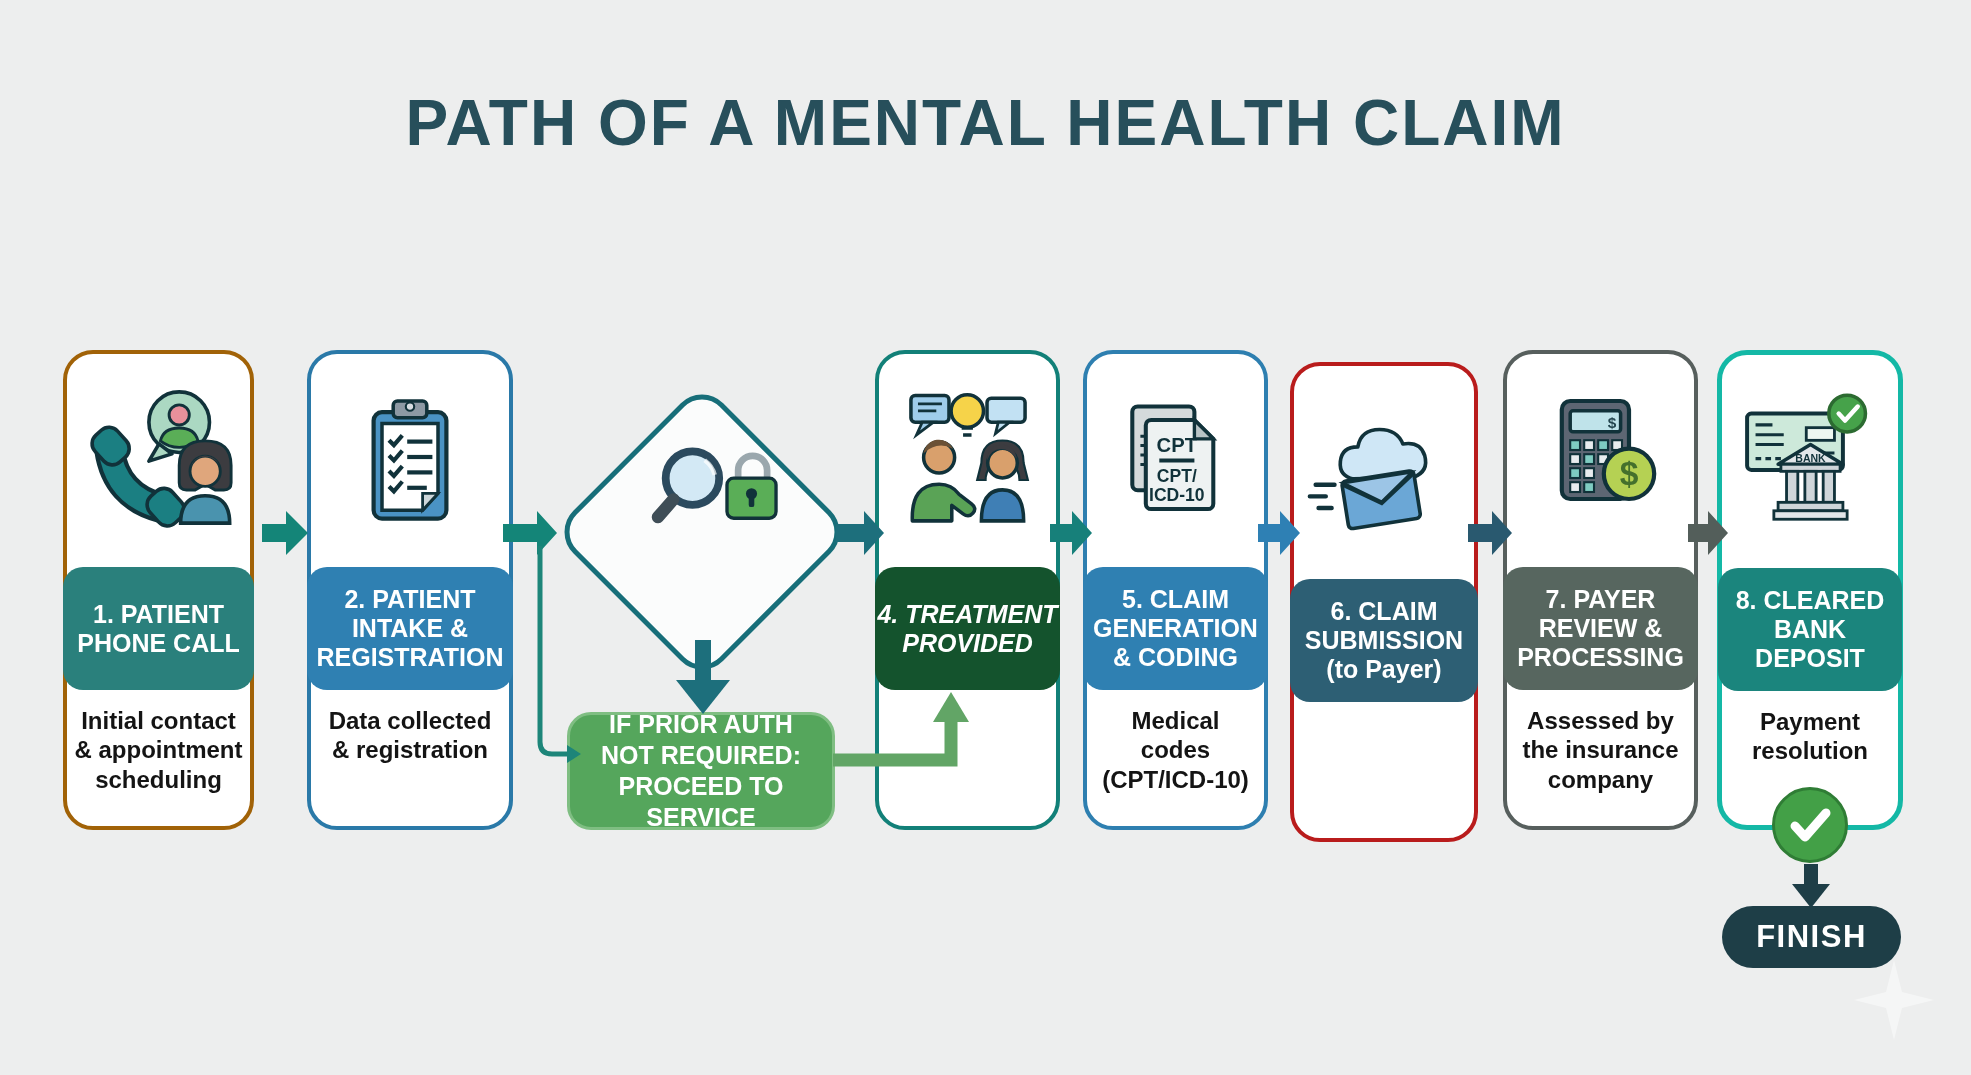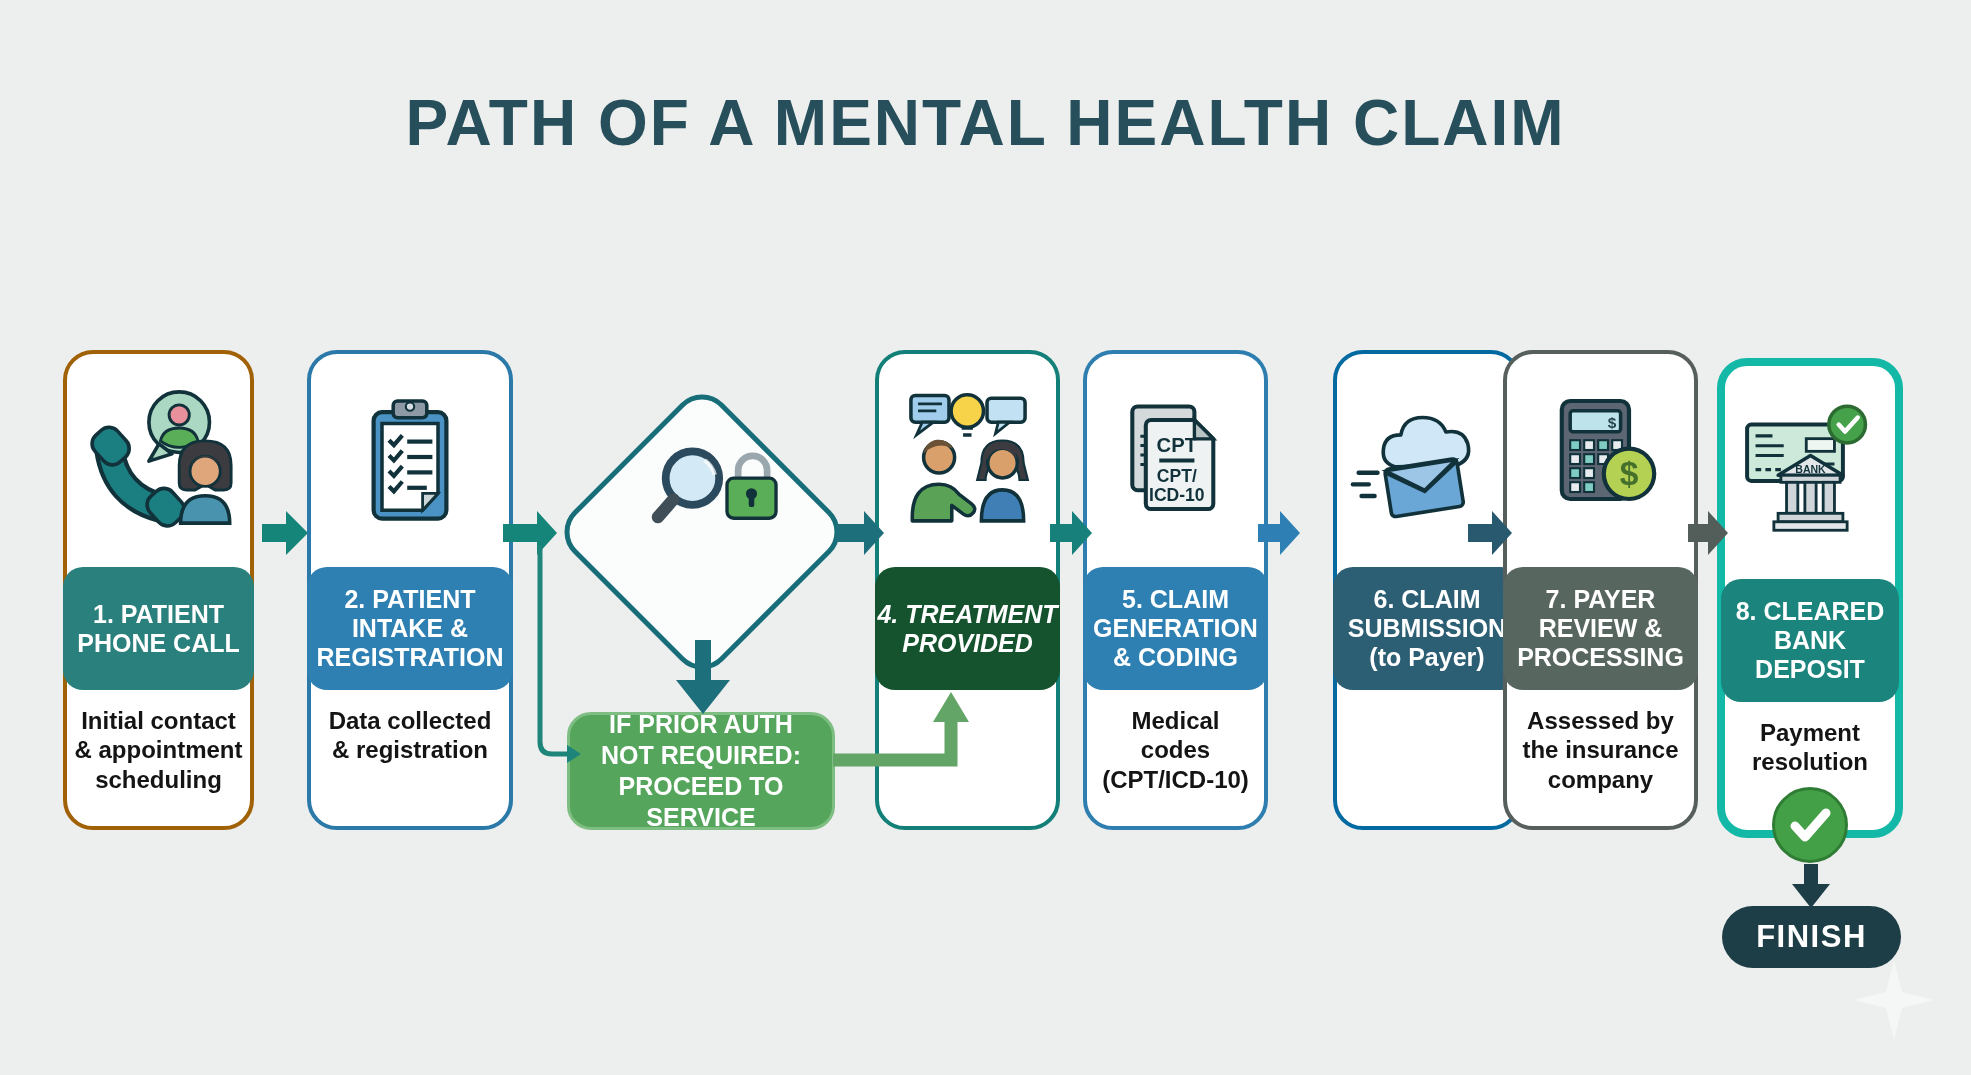--- a/index.html
+++ b/index.html
@@ -14,23 +14,23 @@
               display:flex;align-items:center;justify-content:center;}
   .card .band{position:absolute;left:-4px;right:-4px;top:213px;height:123px;border-radius:20px;
               color:#fff;font-weight:bold;font-size:25px;line-height:1.16;white-space:pre-line;
               display:flex;align-items:center;justify-content:center;text-align:center;}
   .card .caption{position:absolute;left:-12px;right:-12px;top:352px;text-align:center;
                  font-size:24px;font-weight:bold;color:#141414;line-height:1.22;white-space:pre-line;}
   .s1{left:63px;width:191px;border:4px solid #a16207;}  .s1 .band{background:#2a807c;}
   .s2{left:307px;width:206px;border:4px solid #2a79a8;} .s2 .band{background:#2f80b2;}
   .s4{left:875px;width:185px;border:4px solid #128078;} .s4 .band{background:#14532d;font-style:italic;}
   .s5{left:1083px;width:185px;border:4px solid #2e7fb0;}.s5 .band{background:#2f80b2;}
-  .s6{left:1333px;width:188px;border:4px solid #0369a1;}.s6 .band{background:#2d5f74;}
+  .s6{left:1290px;width:188px;border:4px solid #b91c1c;margin-top:12px;}.s6 .band{background:#2d5f74;}
   .s7{left:1503px;width:195px;border:4px solid #575f5d;}.s7 .band{background:#57665f;}
-  .s8{left:1717px;width:186px;border:8px solid #14b8a6;margin-top:8px;}.s8 .band{background:#1b857d;}
+  .s8{left:1717px;width:186px;border:5px solid #14b8a6;}.s8 .band{background:#1b857d;}
   
   .diamond{position:absolute;left:596px;top:426px;width:212px;height:212px;background:#fbfcfc;
            border:5px solid #176e79;border-radius:30px;transform:rotate(45deg);z-index:1;}
   .diamond-icon{position:absolute;left:640px;top:438px;z-index:2;}
   .diamond-label{position:absolute;left:552px;top:562px;width:300px;z-index:2;text-align:center;
                  font-size:28px;font-weight:bold;color:#1a1a1a;line-height:1.15;white-space:pre-line;}
   
   .branch-box{position:absolute;left:567px;top:712px;width:268px;height:118px;z-index:3;
               background:#55a65c;border:3px solid #7fbe82;border-radius:24px;
               display:flex;align-items:center;justify-content:center;text-align:center;

